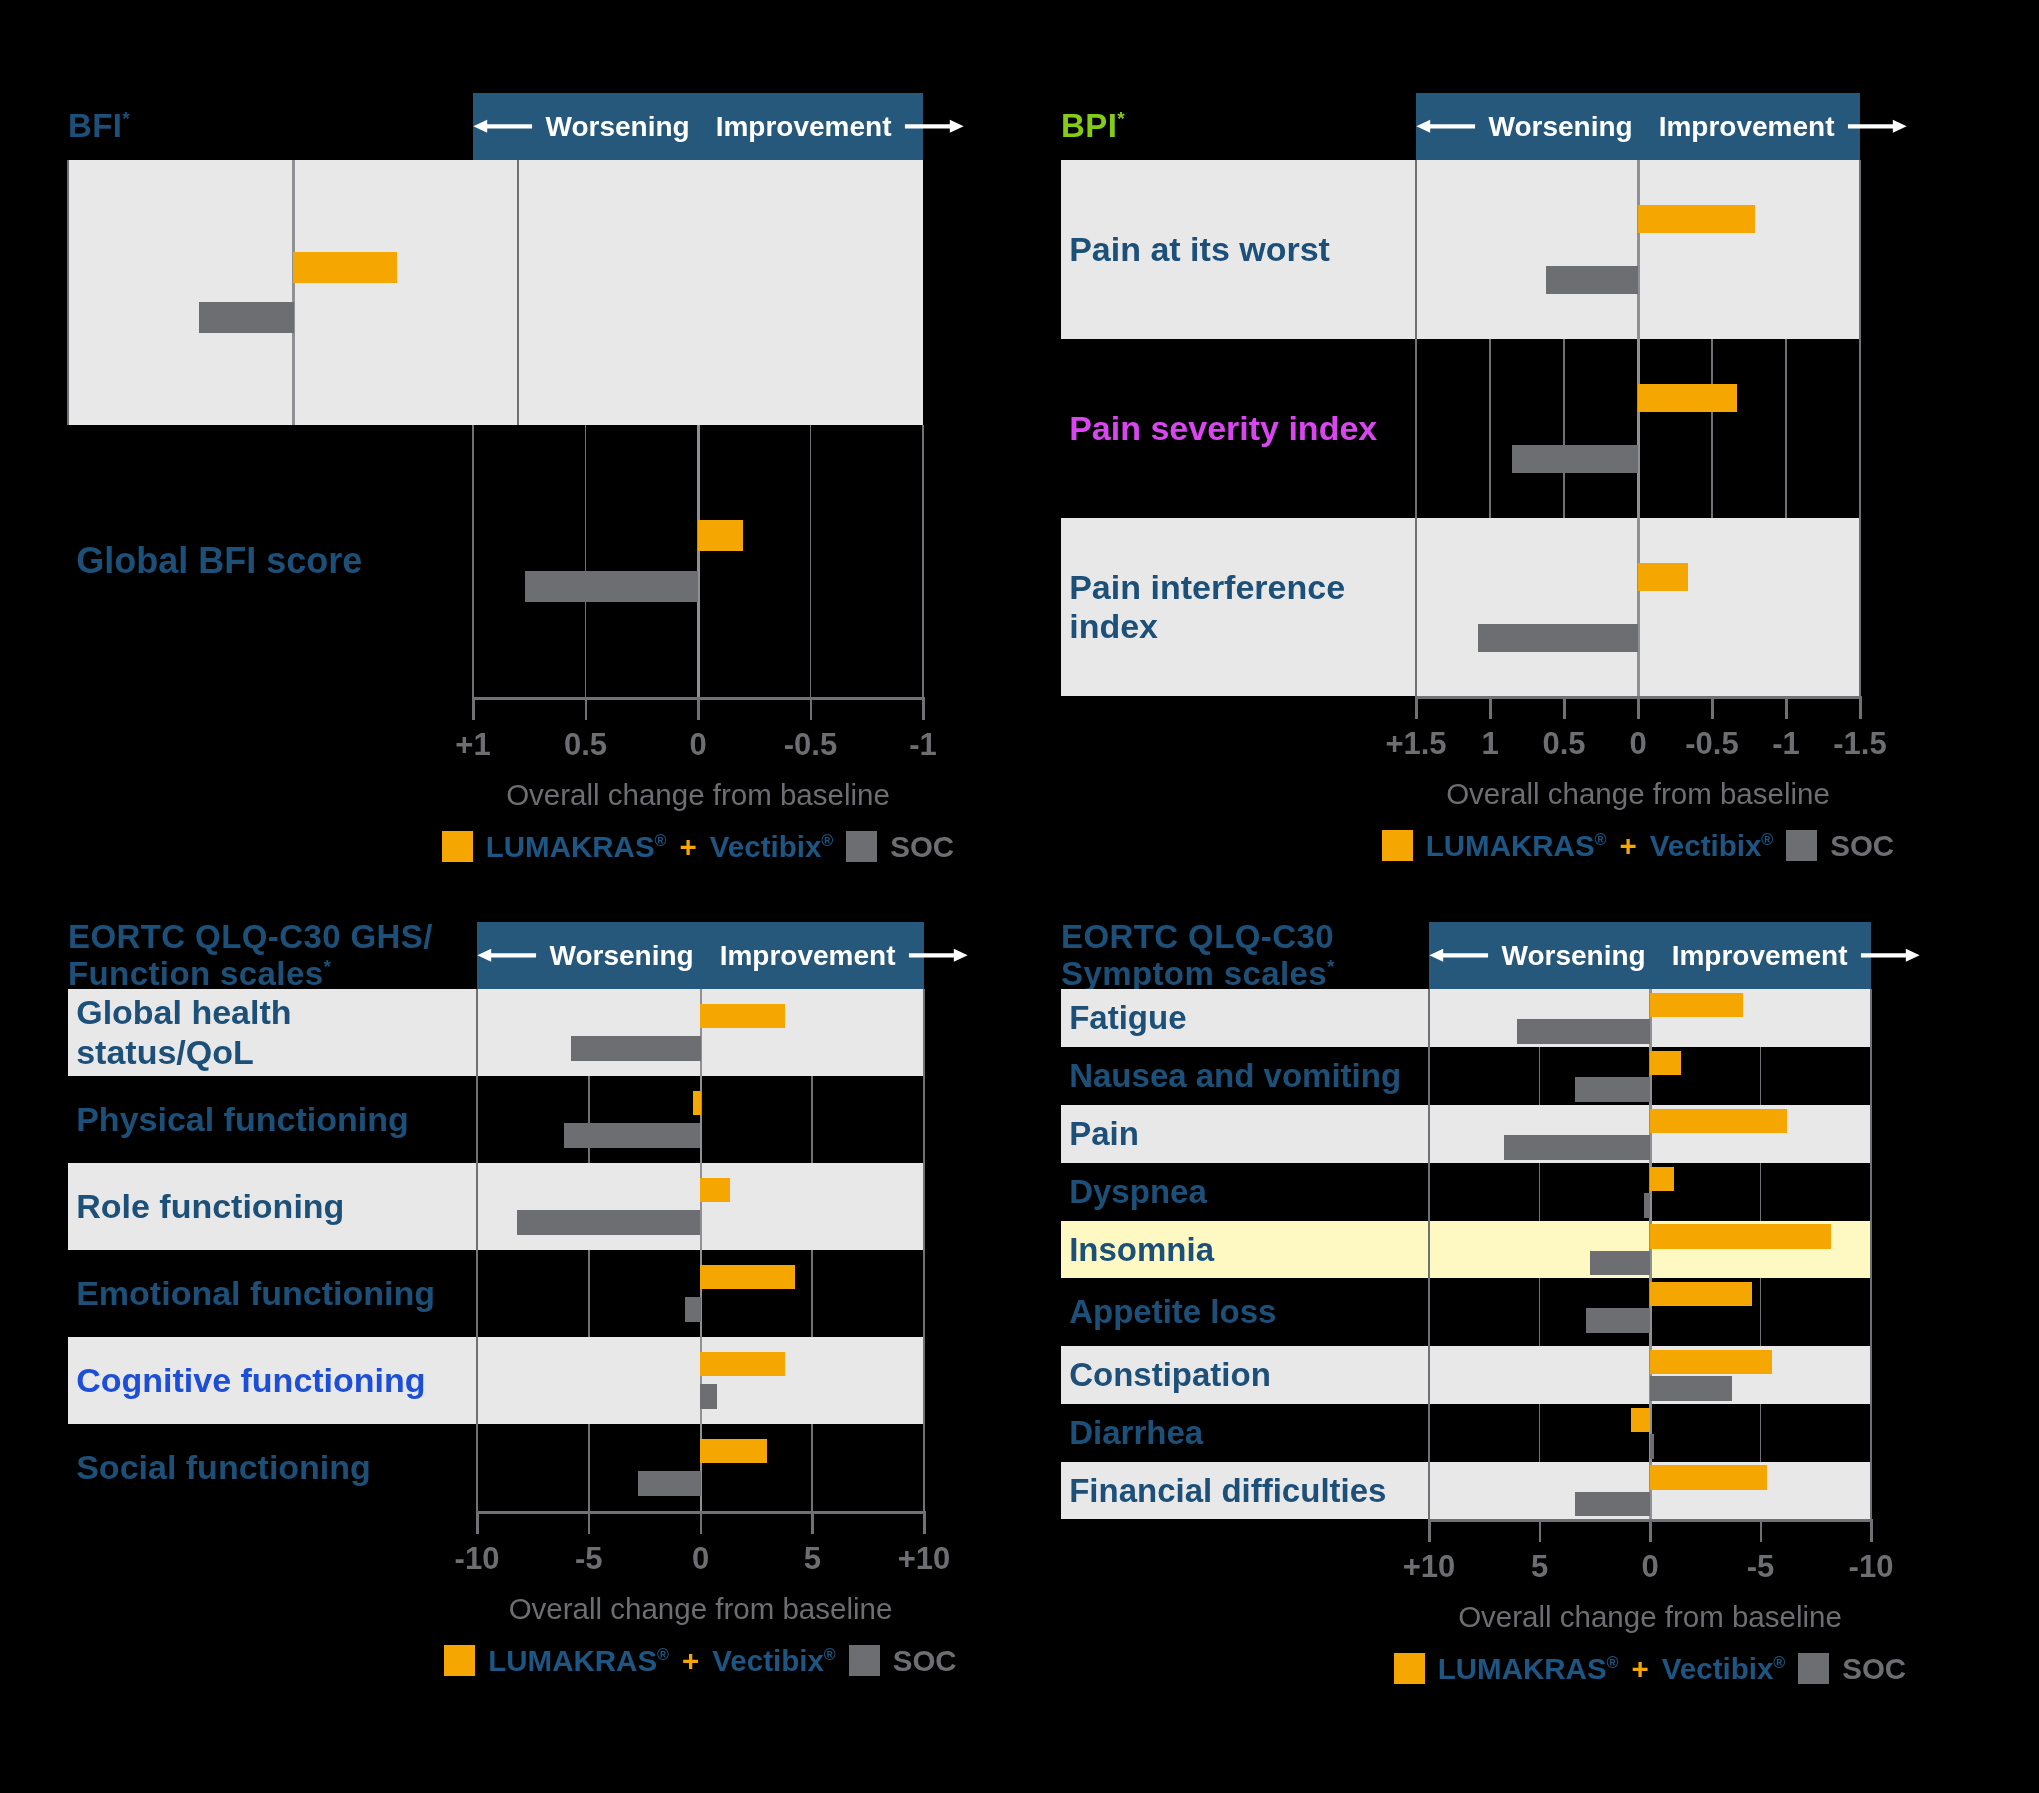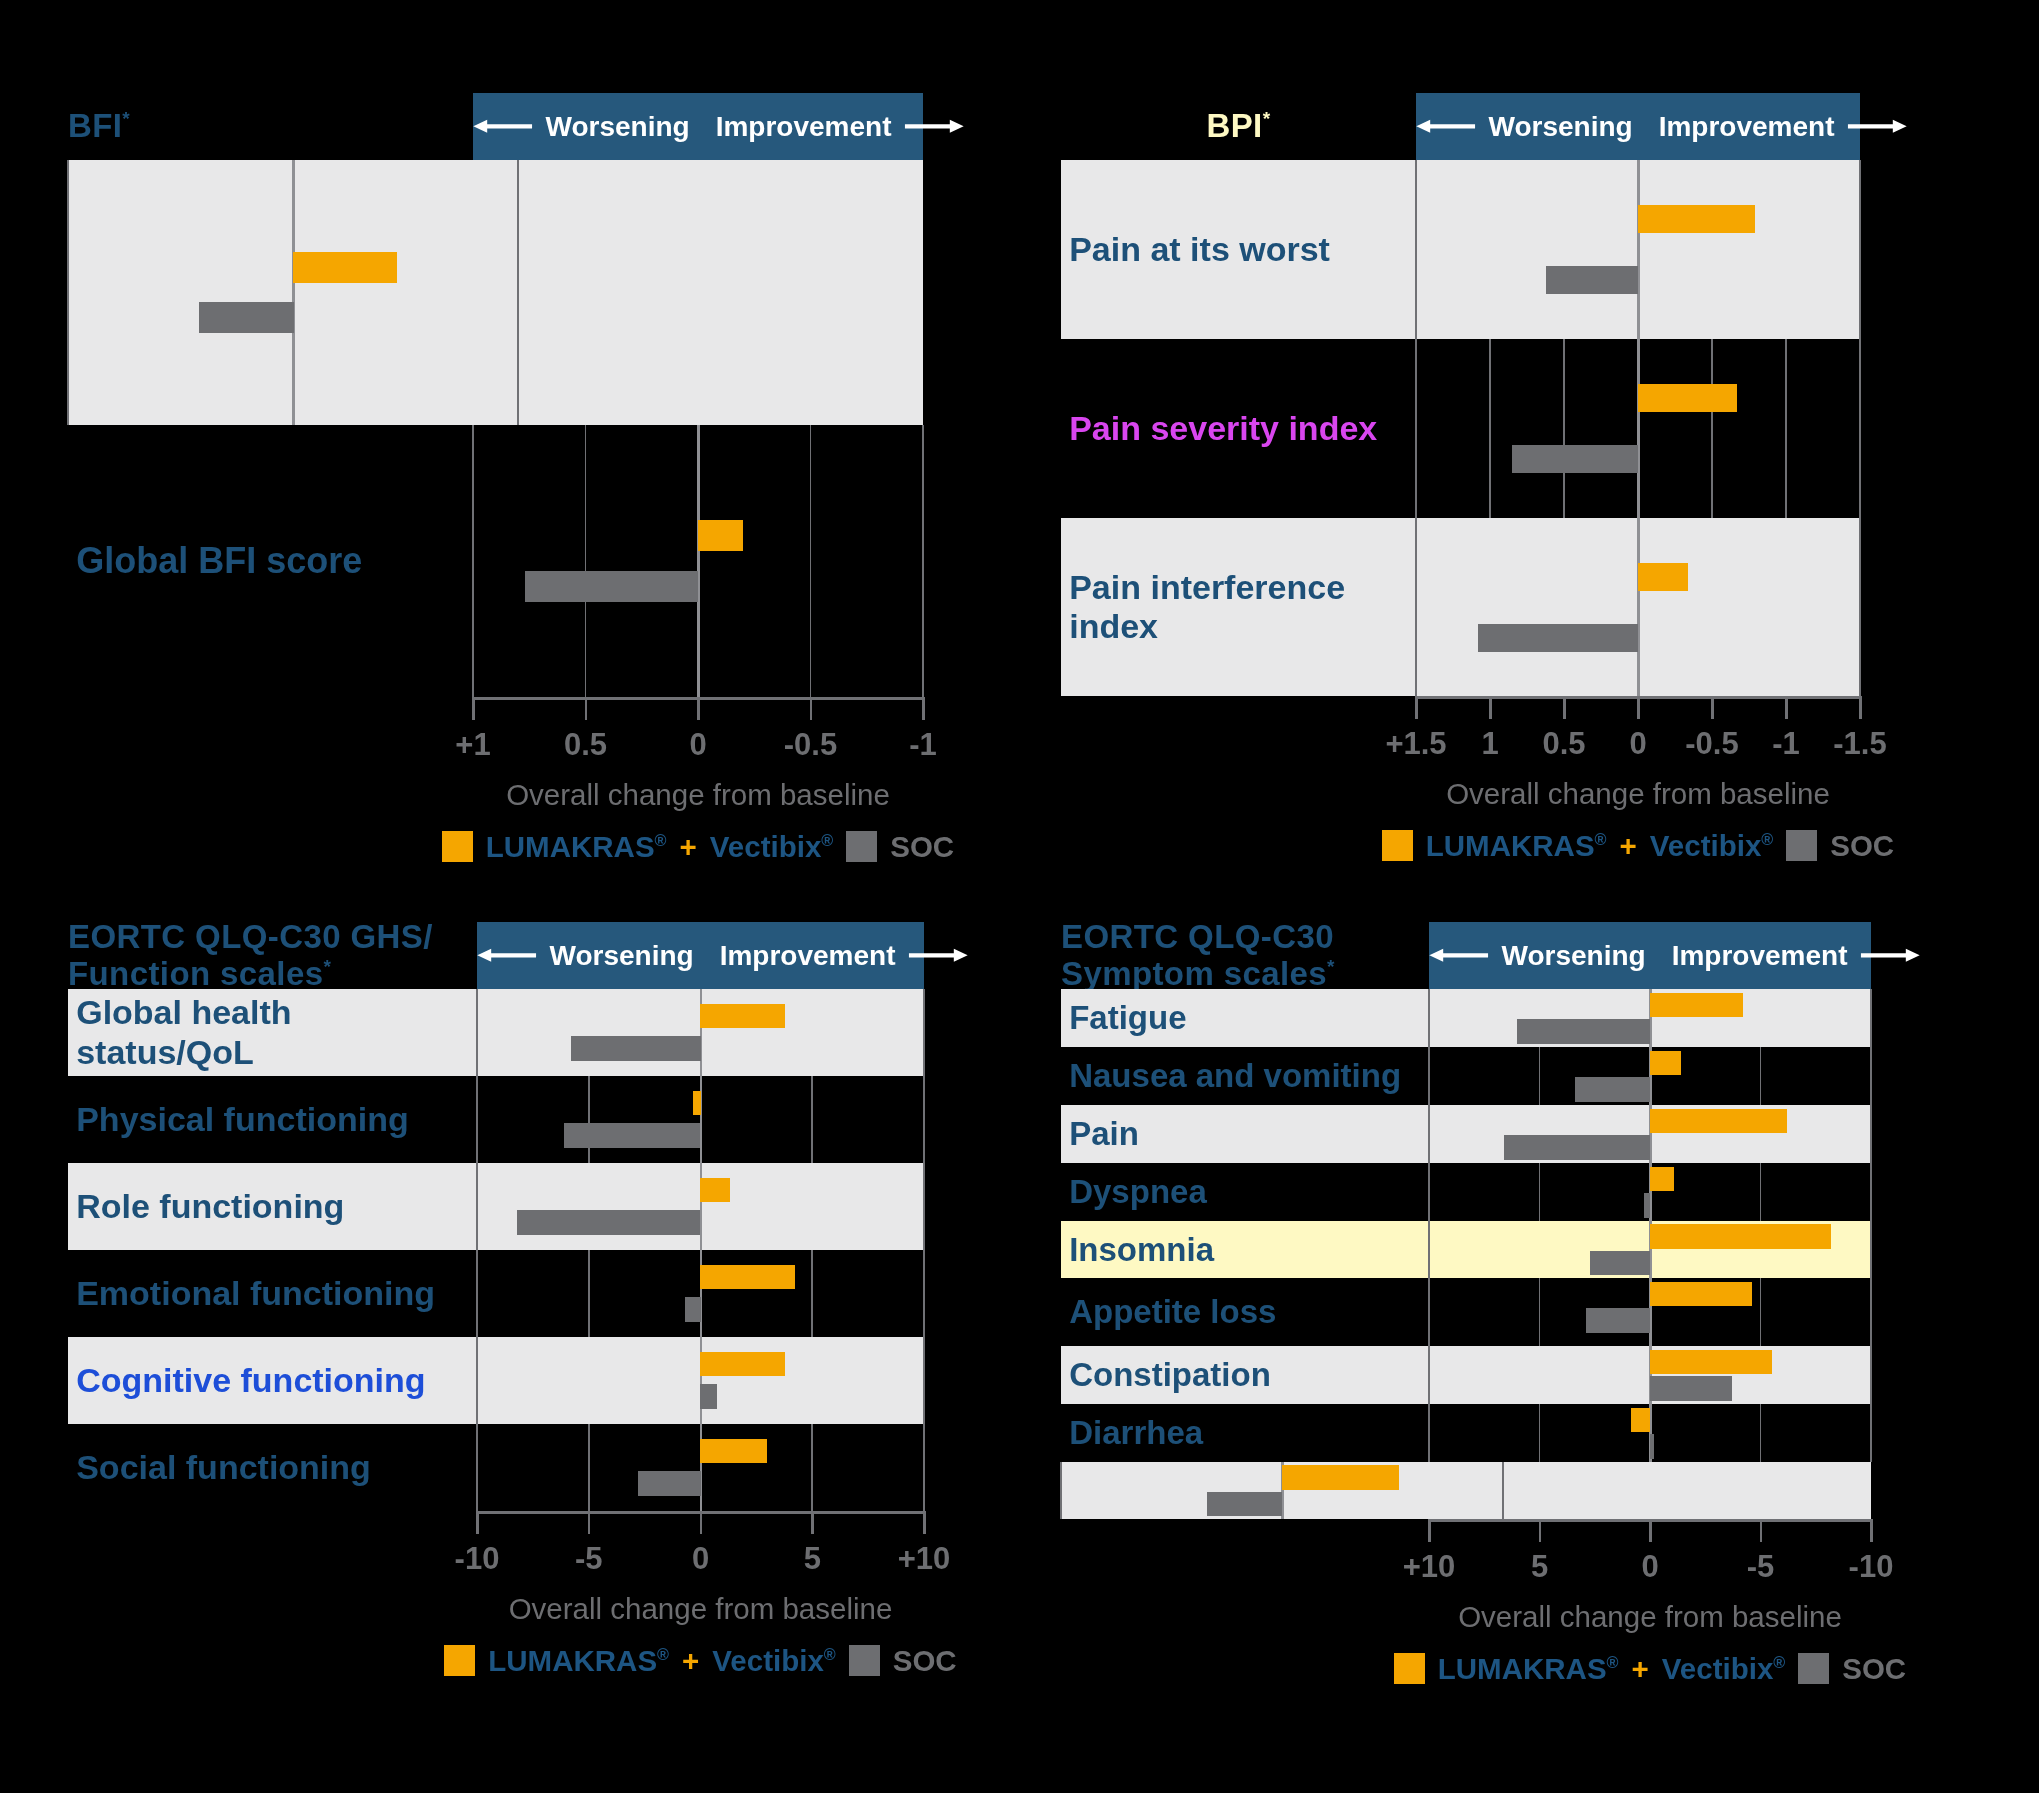--- a/index.html
+++ b/index.html
@@ -103,21 +103,21 @@
         <span class="swatch" style="background: rgb(245, 166, 0);"></span>
         <span style="color: rgb(29, 85, 131);">LUMAKRAS<sup>®</sup></span>
         <span style="color: rgb(245, 166, 0);">+</span>
         <span style="color: rgb(29, 85, 131);">Vectibix<sup>®</sup></span>
         <span class="swatch" style="background: rgb(109, 110, 113);"></span>
         <span style="color: rgb(109, 110, 113);">SOC</span>
       </div>
     </div>
     <div class="panel" style="left: 1061px; top: 93px; width: 799px;">
       <div class="head" style="height: 67px;">
-        <div class="title" style="width: 355px; color: #fef9c3; align-items: center;">
+        <div class="title" style="width: 355px; color: #84cc16;">
           <span>BPI<sup>*</sup></span>
         </div>
         <div class="band" style="width: 444px; background: rgb(38, 88, 124);">
           <div class="band-half w" style="width: 219px;">
             <svg width="61" height="14.7" viewBox="0 0 74 18" class="arrow">
               <line x1="14" x2="72" y1="9" y2="9" stroke="#fff" stroke-width="5"></line>
               <polygon points="0,9 17,1 17,17" fill="#fff"></polygon>
             </svg>
             <span>Worsening</span>
           </div>
@@ -450,20 +450,23 @@
             <div class="gl" style="left: calc(0% - 0.8px); background: rgb(112, 113, 117);"></div>
             <div class="gl" style="left: calc(25% - 0.8px); background: rgb(112, 113, 117);"></div>
             <div class="gl zero" style="left: calc(50% - 0.8px); background: rgb(143, 144, 148);"></div>
             <div class="gl" style="left: calc(75% - 0.8px); background: rgb(112, 113, 117);"></div>
             <div class="gl" style="left: calc(100% - 0.8px); background: rgb(112, 113, 117);"></div>
             <div class="bar" style="left: 202px; width: 19px; top: 3.7px; height: 24.5px; background: rgb(245, 166, 0);"></div>
             <div class="bar" style="left: 221px; width: 4.4px; top: 30px; height: 24.5px; background: rgb(109, 110, 113);"></div>
           </div>
         </div>
         <div class="row" style="height: 57px; background: rgb(232, 232, 233);">
+          <div class="rlabel" style="width: 368px; font-size: 33px; color: rgb(29, 80, 120);">
+            <span>Financial difficulties</span>
+          </div>
           <div class="rplot" style="width: 442px; height: 100%;">
             <div class="gl" style="left: calc(0% - 0.8px); background: rgb(112, 113, 117);"></div>
             <div class="gl zero" style="left: calc(50% - 0.8px); background: rgb(143, 144, 148);"></div>
             <div class="gl" style="left: calc(100% - 0.8px); background: rgb(112, 113, 117);"></div>
             <div class="bar" style="left: 221px; width: 117px; top: 3.3px; height: 24.5px; background: rgb(245, 166, 0);"></div>
             <div class="bar" style="left: 146px; width: 75px; top: 29.5px; height: 24.5px; background: rgb(109, 110, 113);"></div>
           </div>
         </div>
       </div>
       <div class="axisblock" style="margin-left: 368px; width: 442px; height: 79px;">

